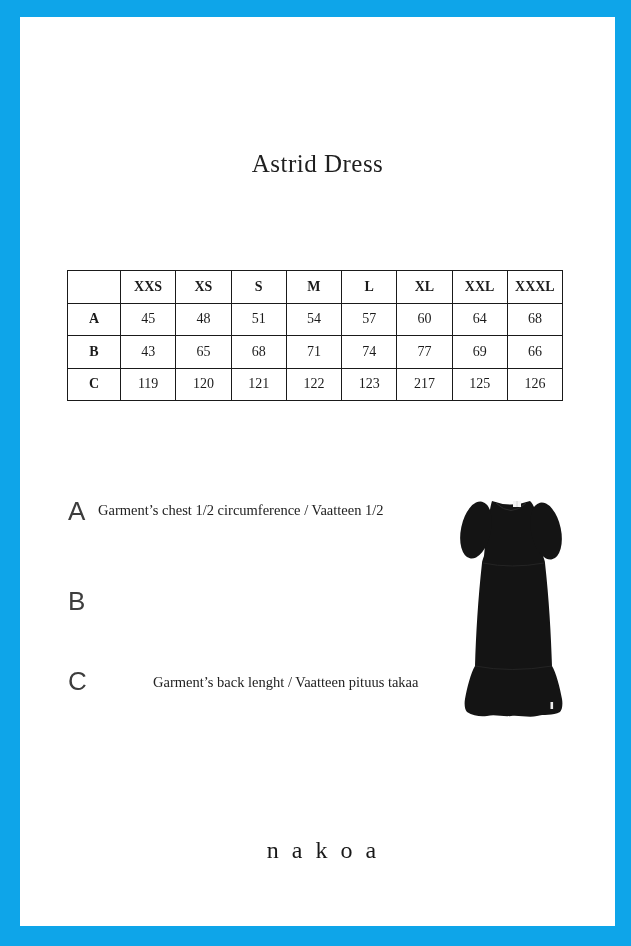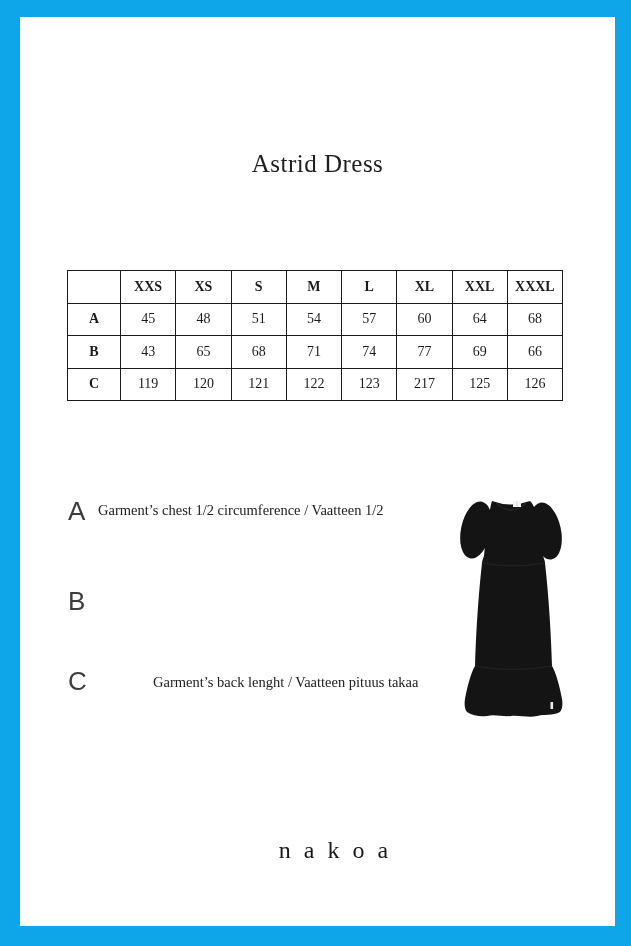--- a/index.html
+++ b/index.html
@@ -68,21 +68,21 @@
   #legend-text-b{top:571px;}
   #legend-letter-c{top:651px;}
   #legend-text-c{top:653px;margin-left:48px;}
   .product-image{
     position:absolute;
     left:425px;top:477px;
     width:140px;height:226px;
   }
   .brand{
     position:absolute;
-    top:820px;left:16px;width:100%;
+    top:820px;left:4px;width:100%;
     text-align:center;
     font-size:24px;
     letter-spacing:13px;
     text-indent:13px;
     color:#181818;
   }
 </style>
 </head>
 <body>
 

